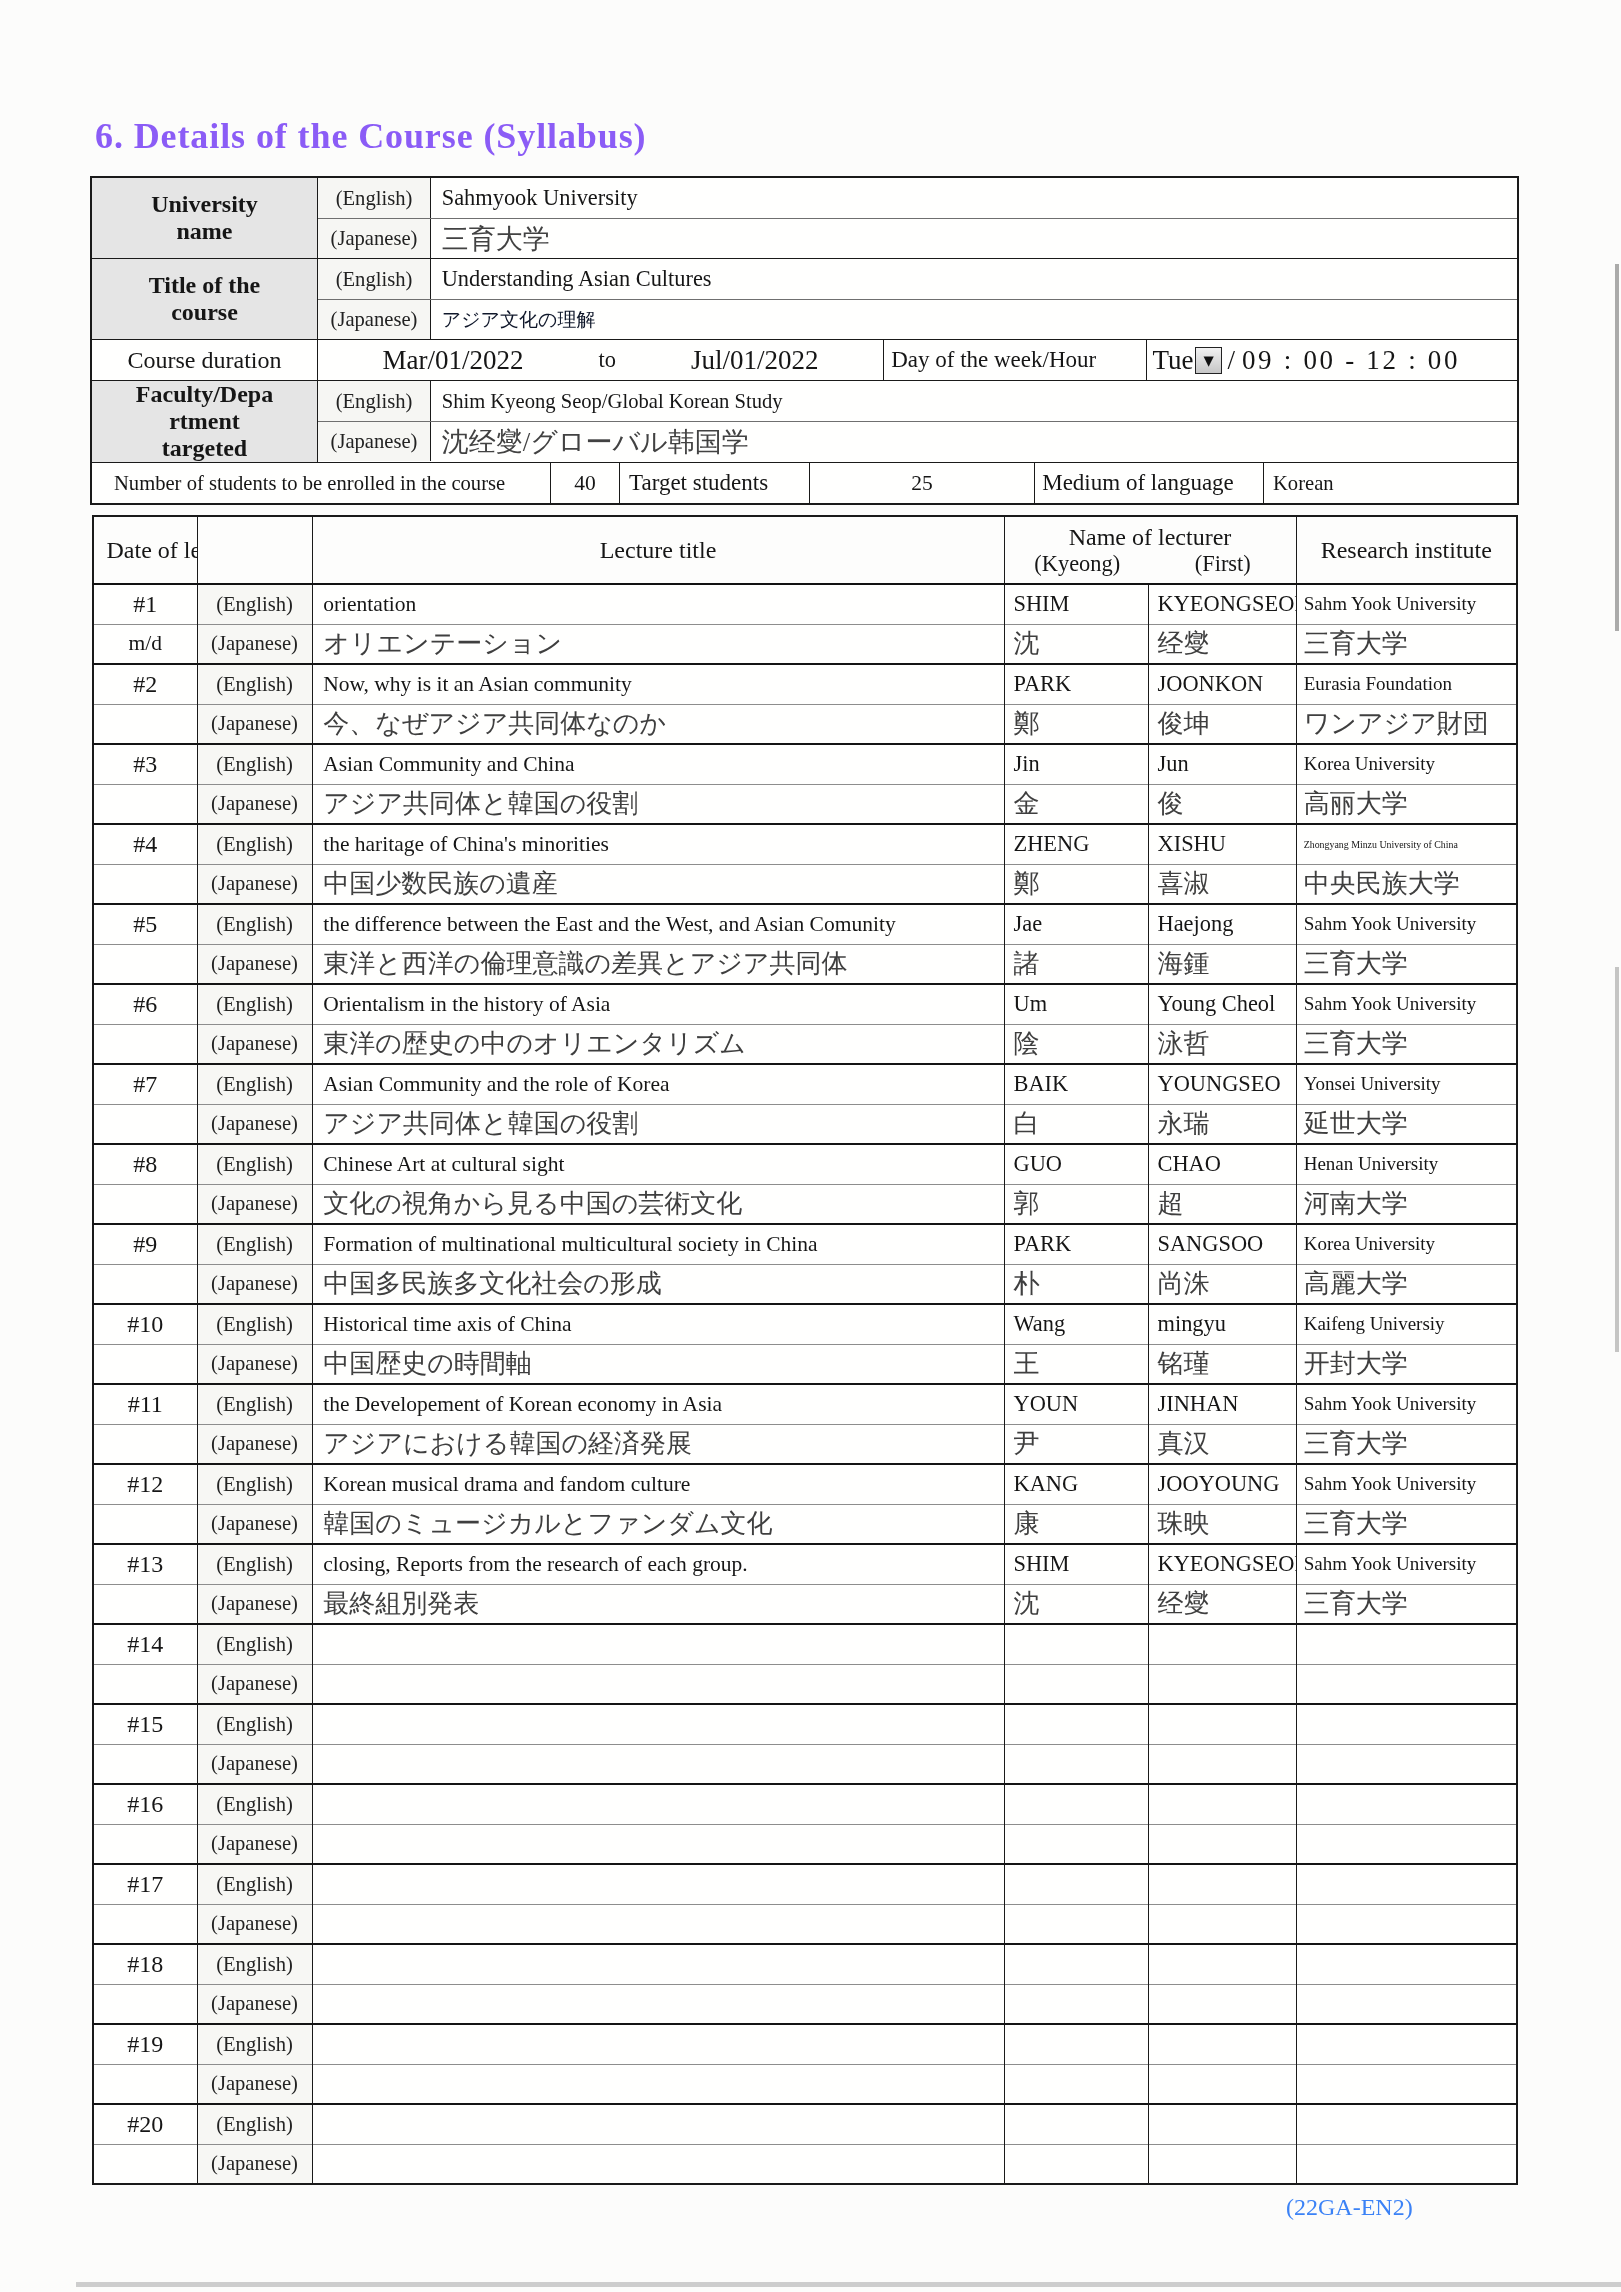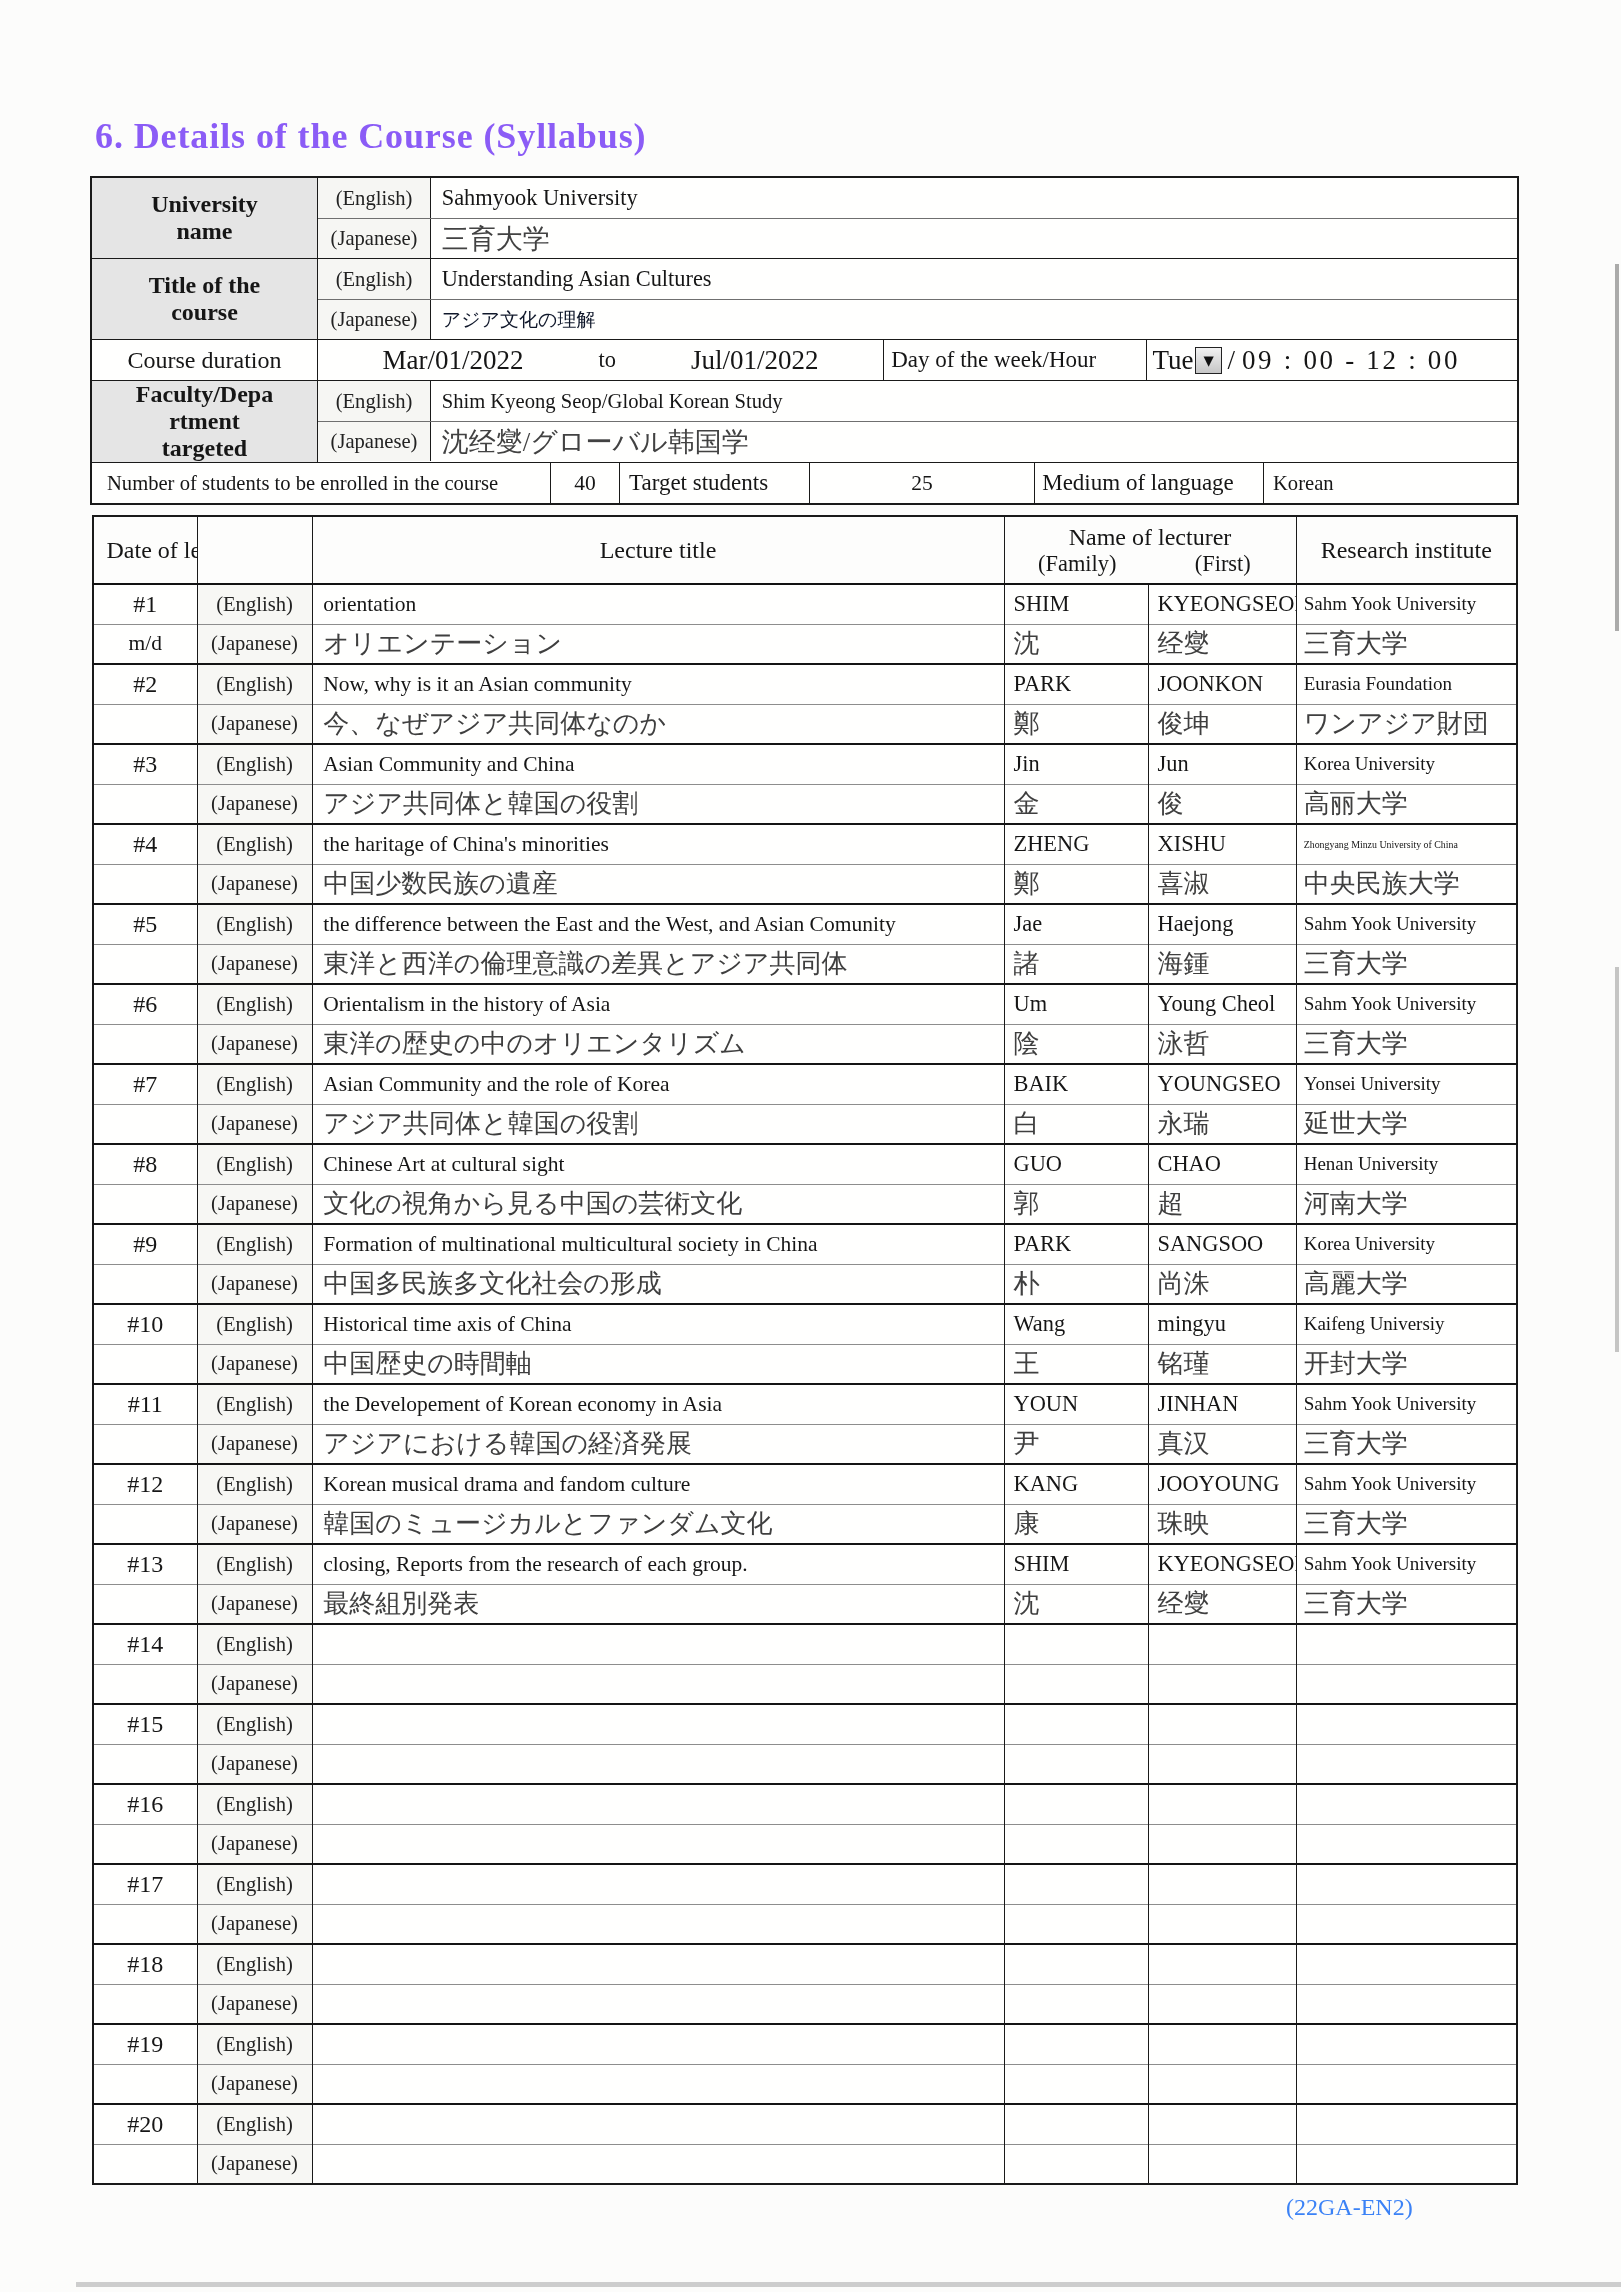--- a/index.html
+++ b/index.html
@@ -54,21 +54,21 @@
     width:27px; height:27px; margin:0 5.4px 0 1.8px;
     border:1.8px solid #222; background:linear-gradient(#f2f2f2,#c6c6c6);
     display:inline-flex; align-items:center; justify-content:center;
     font-size:13.4px; color:#111; font-family:"DejaVu Sans", sans-serif;
   }
   .time-text{ letter-spacing:2.7px; }
   
   .band.students{ height:41px; }
   .students .s-cell{ display:flex; align-items:center; border-right:1.8px solid #1a1a1a; }
   .students .s-cell:last-child{ border-right:none; }
-  .st-label{ width:459px; flex:0 0 459px; padding-left:15px; font-size:20.6px; }
+  .st-label{ width:459px; flex:0 0 459px; padding-left:22px; font-size:20.6px; }
   .st-num{ width:69px; flex:0 0 69px; justify-content:center; font-size:21.5px; }
   .st-target{ width:190px; flex:0 0 190px; padding-left:9px; font-size:23px; }
   .st-tnum{ width:225px; flex:0 0 225px; justify-content:center; font-size:21.5px; }
   .st-med{ width:229px; flex:0 0 229px; padding-left:7.2px; font-size:23px; }
   .st-kor{ flex:1; padding-left:9px; font-size:20.6px; }
   
   table.sched{
     position:absolute; left:92px; top:515px; width:1424px;
     border-collapse:collapse; table-layout:fixed; background:#fffffe;
     border:2.7px solid #1a1a1a;
@@ -191,21 +191,21 @@
       <col style="width:221px">
   </colgroup>
   <thead>
     <tr>
       <th class="hdr-date">Date of lecture</th>
       <th></th>
       <th>Lecture title</th>
       <th class="hdr-lect" colspan="2">
         <div class="top">Name of lecturer</div>
         <div class="bottom">
-          <span>(Family)</span>
+          <span>(Kyeong)</span>
           <span>(First)</span>
         </div>
       </th>
       <th>Research institute</th>
     </tr>
   </thead>
   <tbody>
   <tr class="r-en">
     <td class="c-date">#1</td>
     <td class="c-lang">(English)</td>

